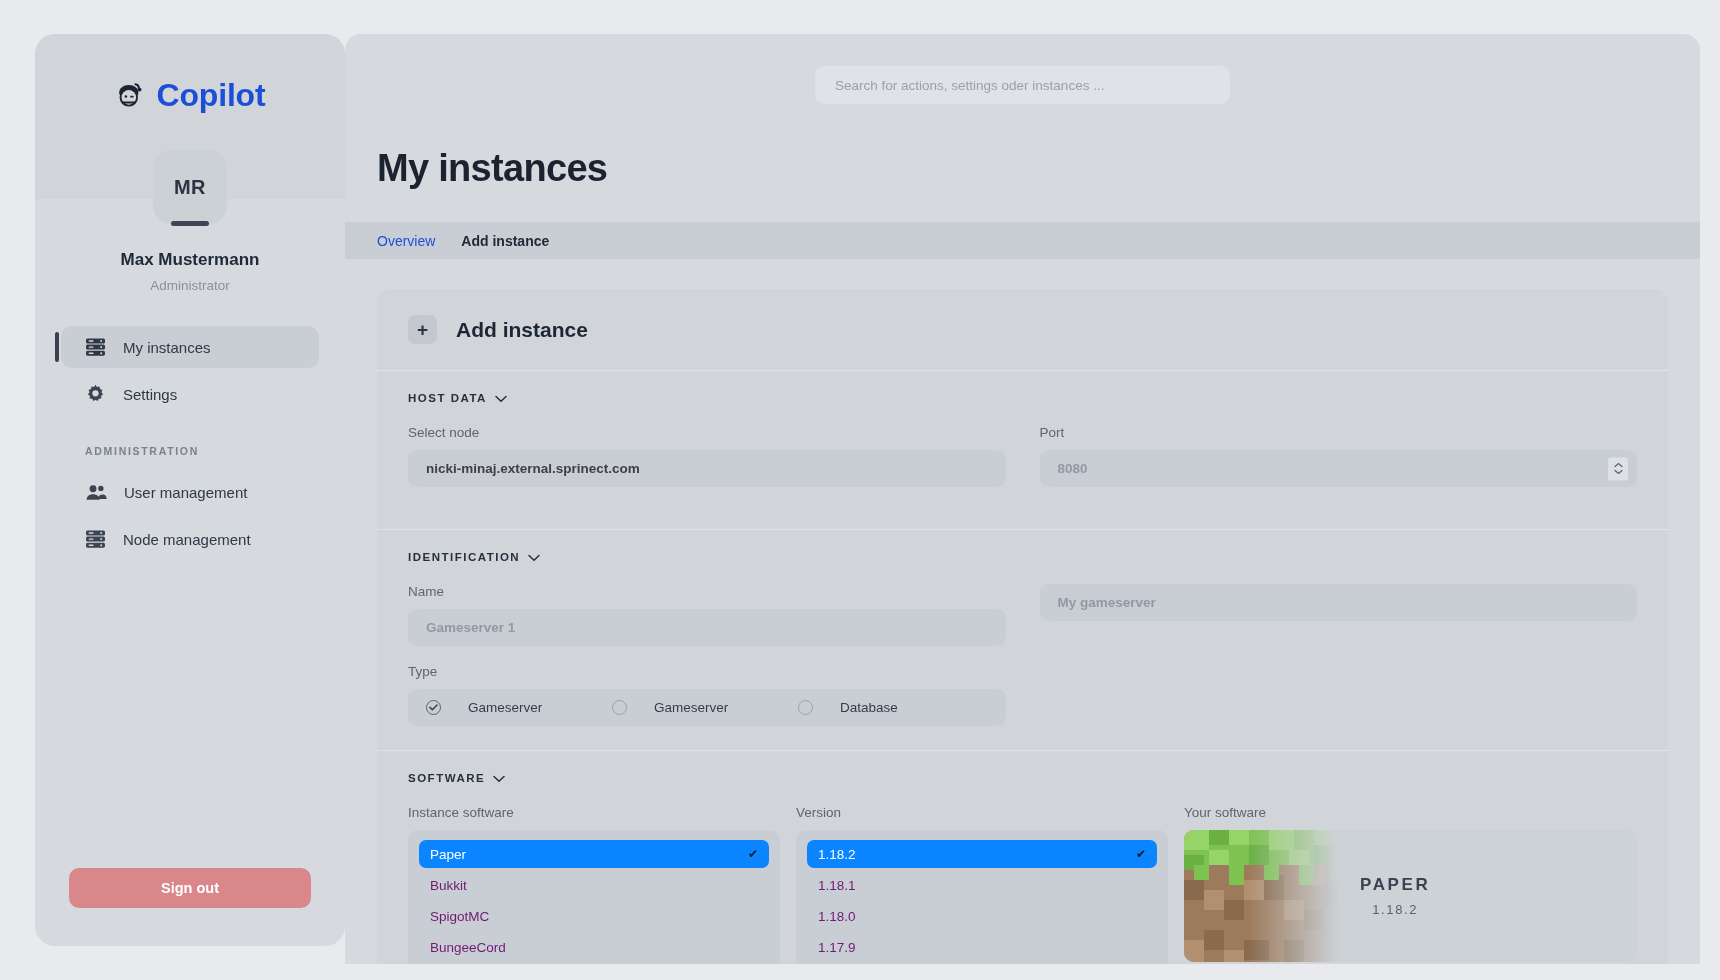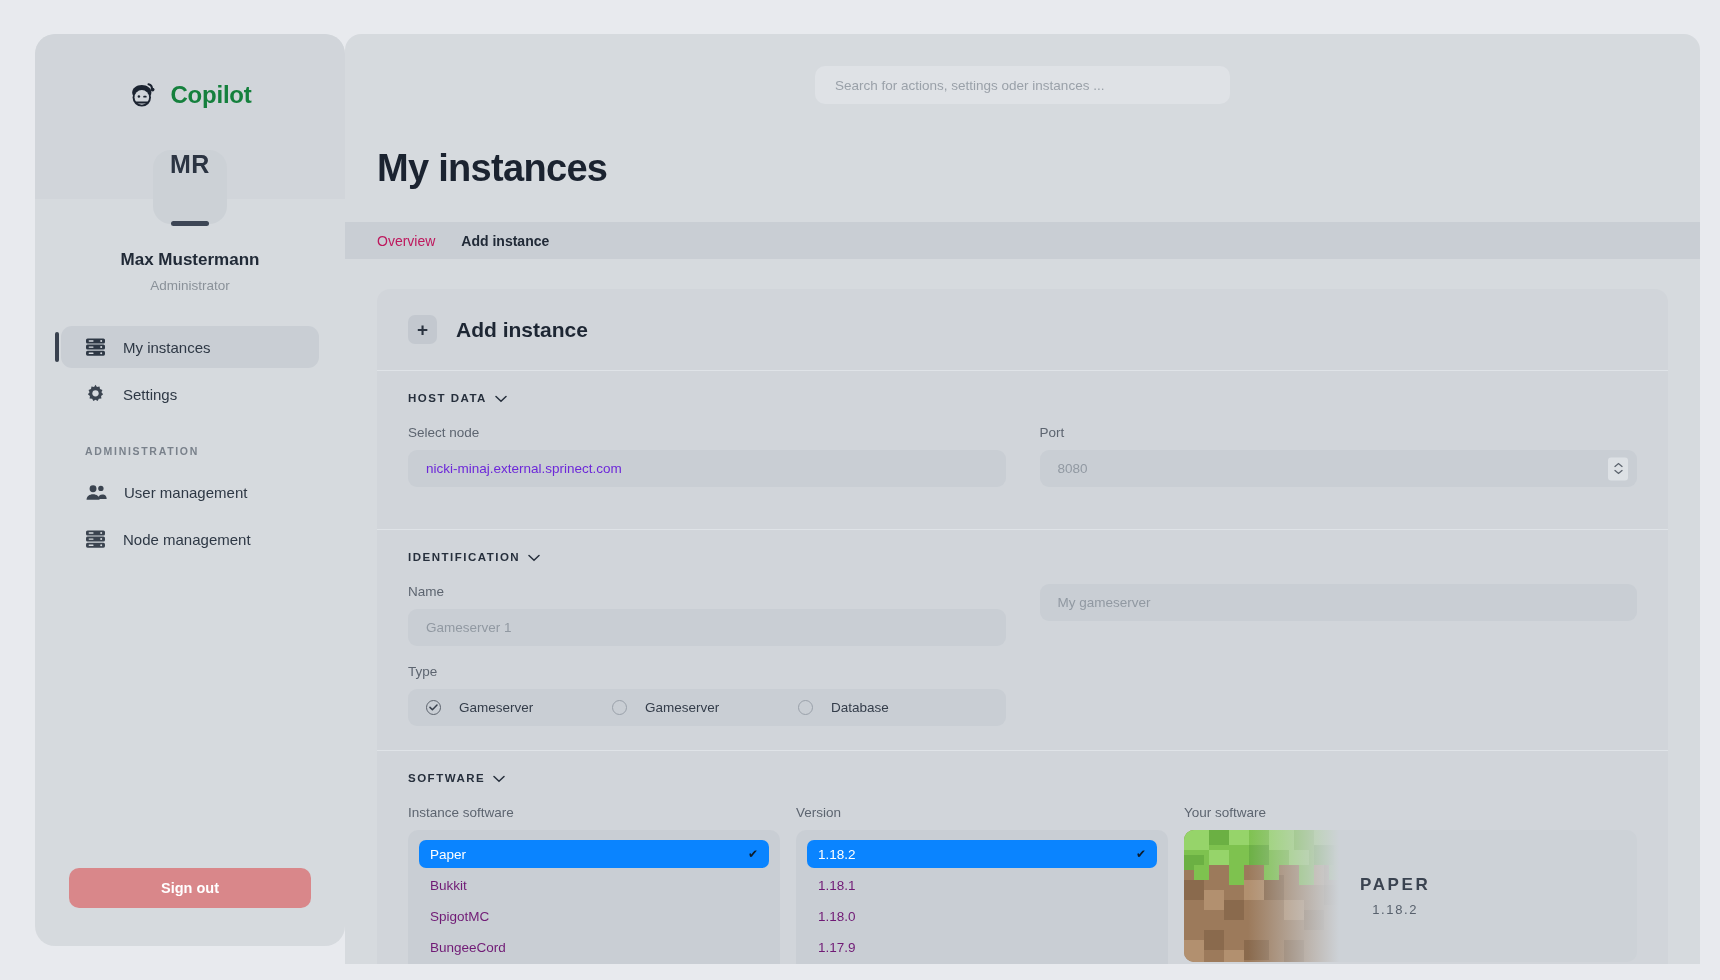--- a/index.html
+++ b/index.html
@@ -48,37 +48,38 @@
     position: relative;
     z-index: 2;
     margin-top: 40px;
     display: flex;
     align-items: center;
     gap: 11px;
     height: 42px;
   }
   .brand svg { display: block; }
   .brand-name {
-    font-size: 24px;
+    font-size: 32px;
     font-weight: 700;
-    color: #15803d;
+    color: #1d4ed8;
     letter-spacing: -0.2px;
   }
 
   .avatar {
     position: relative;
     z-index: 2;
     margin-top: 34px;
     width: 74px;
     height: 74px;
     border-radius: 18px;
     background: #ccd1d6;
     display: flex;
+    align-items: center;
     justify-content: center;
-    font-size: 25px;
+    font-size: 20px;
     font-weight: 700;
     color: #2b3442;
     letter-spacing: 0.5px;
   }
   .avatar::after {
     content: "";
     position: absolute;
     bottom: -2px;
     left: 50%;
     transform: translateX(-50%);
@@ -212,21 +213,21 @@
     margin-top: 32px;
     height: 37px;
     background: #c9ced4;
     display: flex;
     align-items: center;
     gap: 26px;
     padding: 0 32px;
   }
   .tab {
     font-size: 14px;
-    color: #be185d;
+    color: #1d4ed8;
     cursor: pointer;
   }
   .tab.active {
     color: #212a37;
     font-weight: 600;
   }
 
   .content {
     padding: 30px 32px 0;
   }
@@ -299,22 +300,23 @@
 
   .input {
     width: 100%;
     height: 37px;
     border: none;
     outline: none;
     border-radius: 9px;
     background: #c9ced4;
     font-family: inherit;
     font-size: 13.5px;
-    color: #6d28d9;
+    color: #404040;
     padding: 0 18px;
+    font-weight: bold;
   }
   .input::placeholder { color: #9199a2; }
 
   .input-wrap { position: relative; }
   .stepper {
     position: absolute;
     right: 9px;
     top: 50%;
     transform: translateY(-50%);
     width: 20px;
@@ -336,21 +338,21 @@
     display: flex;
     align-items: center;
     background: #c9ced4;
     border-radius: 9px;
     height: 37px;
     padding: 0 18px;
   }
   .radio {
     display: flex;
     align-items: center;
-    gap: 18px;
+    gap: 27px;
     cursor: pointer;
     width: 186px;
   }
   .radio-dot {
     width: 15px;
     height: 15px;
     border-radius: 50%;
     border: 1.4px solid #9aa1aa;
     display: flex;
     align-items: center;

